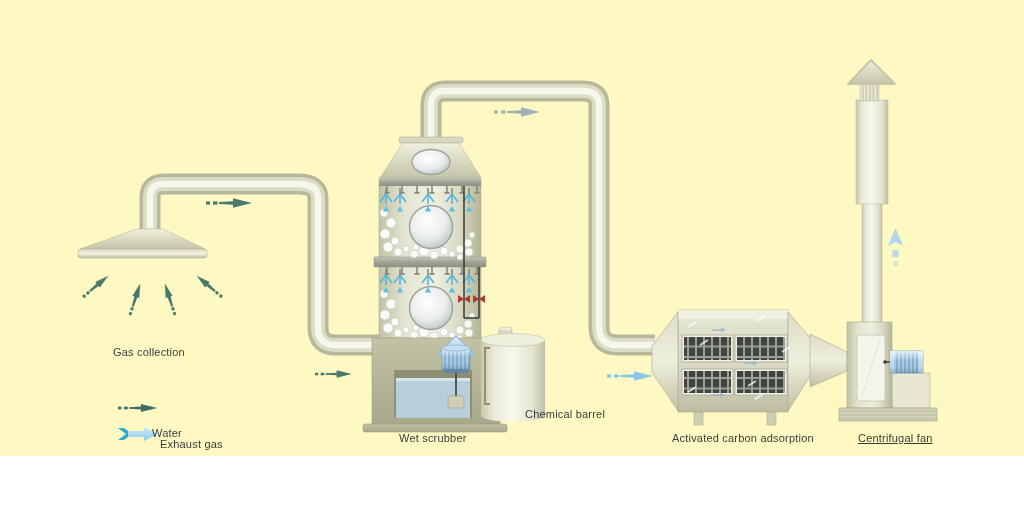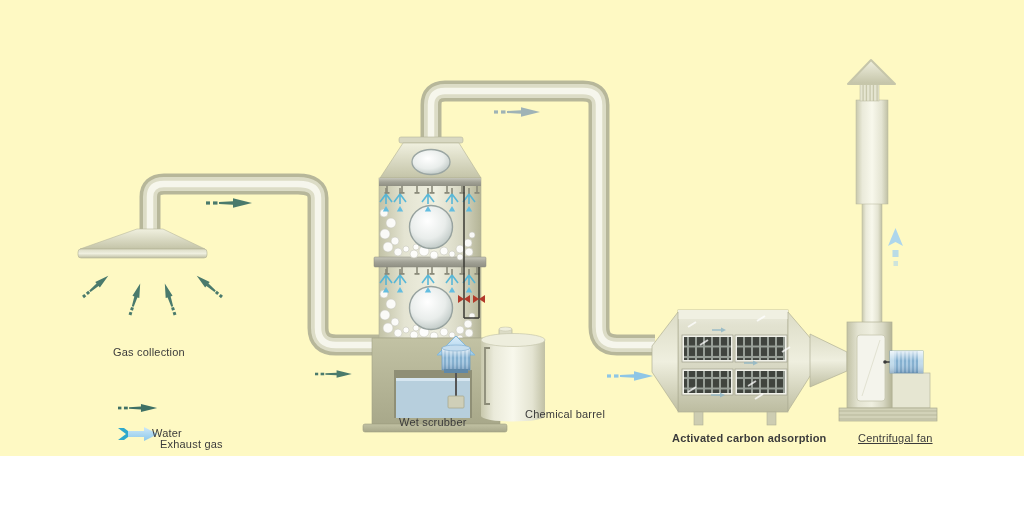--- a/index.html
+++ b/index.html
@@ -360,20 +360,20 @@
   </g>
 
   <use href="#flow-arrow" transform="translate(118,408) scale(.85)" fill="#3e7065"></use>
   <g transform="translate(118,427)">
     <polygon points="0,1 8,7 0,13 6,13 14,7 6,1" fill="#2fa8cc"></polygon>
     <polygon points="10,4 26,4 26,0 40,7 26,14 26,10 10,10" fill="url(#gWaterA)"></polygon>
   </g>
 </svg>
 
 <div class="lbl" style="left:113px;top:346px;">Gas collection</div>
-<div class="lbl" style="left:399px;top:416px;">Wet scrubber</div>
+<div class="lbl" style="left:399px;top:432px;">Wet scrubber</div>
 <div class="lbl" style="left:525px;top:408px;">Chemical barrel</div>
-<div class="lbl" style="left:672px;top:432px;font-weight:bold;">Activated carbon adsorption</div>
+<div class="lbl" style="left:672px;top:432px;">Activated carbon adsorption</div>
 <div class="lbl" style="left:858px;top:432px;text-decoration:underline;">Centrifugal fan</div>
 <div class="lbl" style="left:160px;top:402px;margin-top:36px;">Exhaust gas</div>
 <div class="lbl" style="left:152px;top:427px;">Water</div>
 
 </div>
 
 </body></html>

